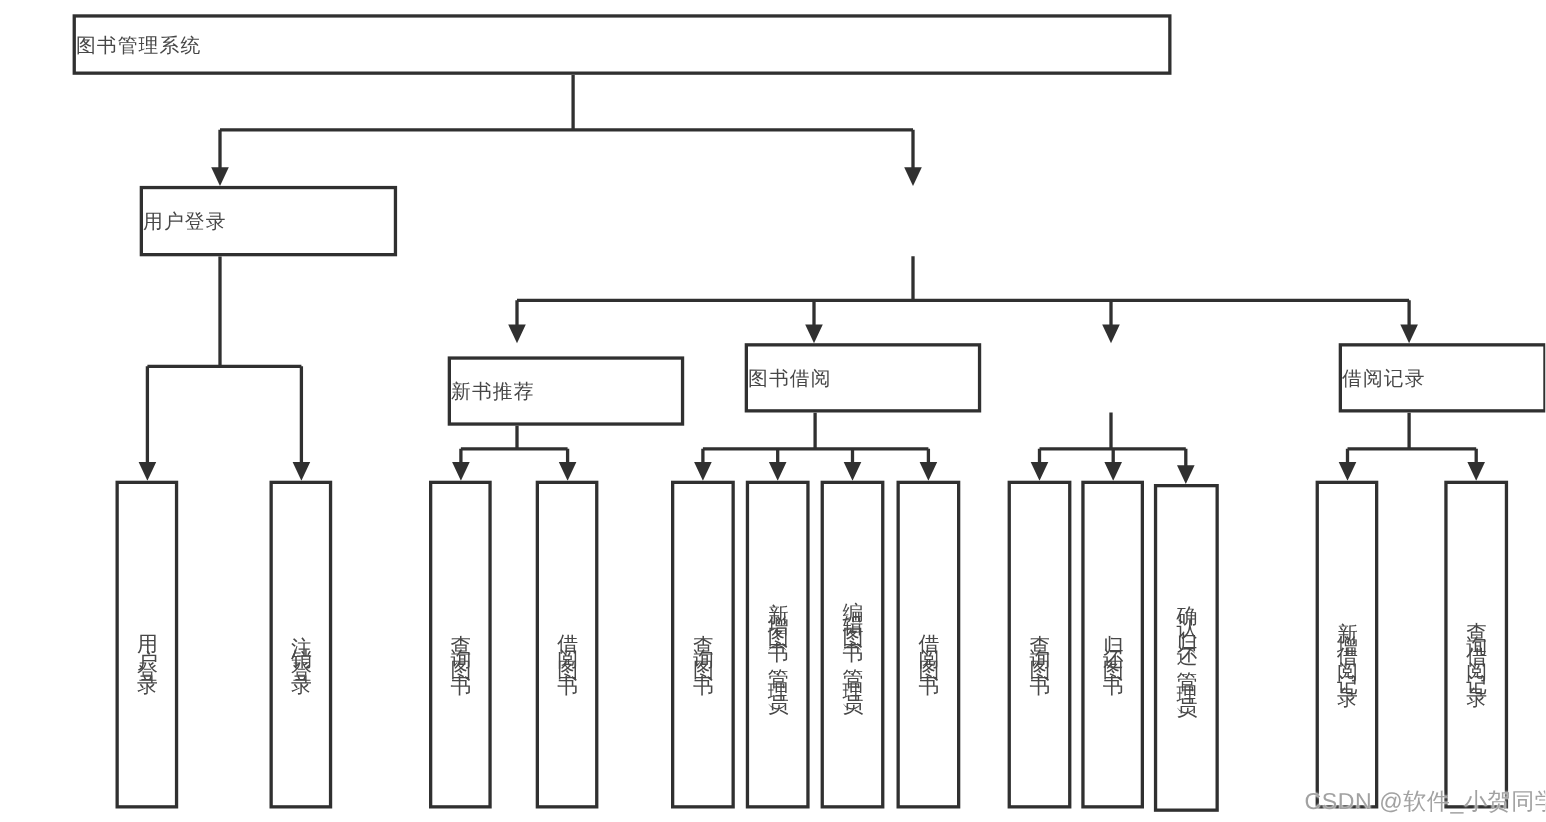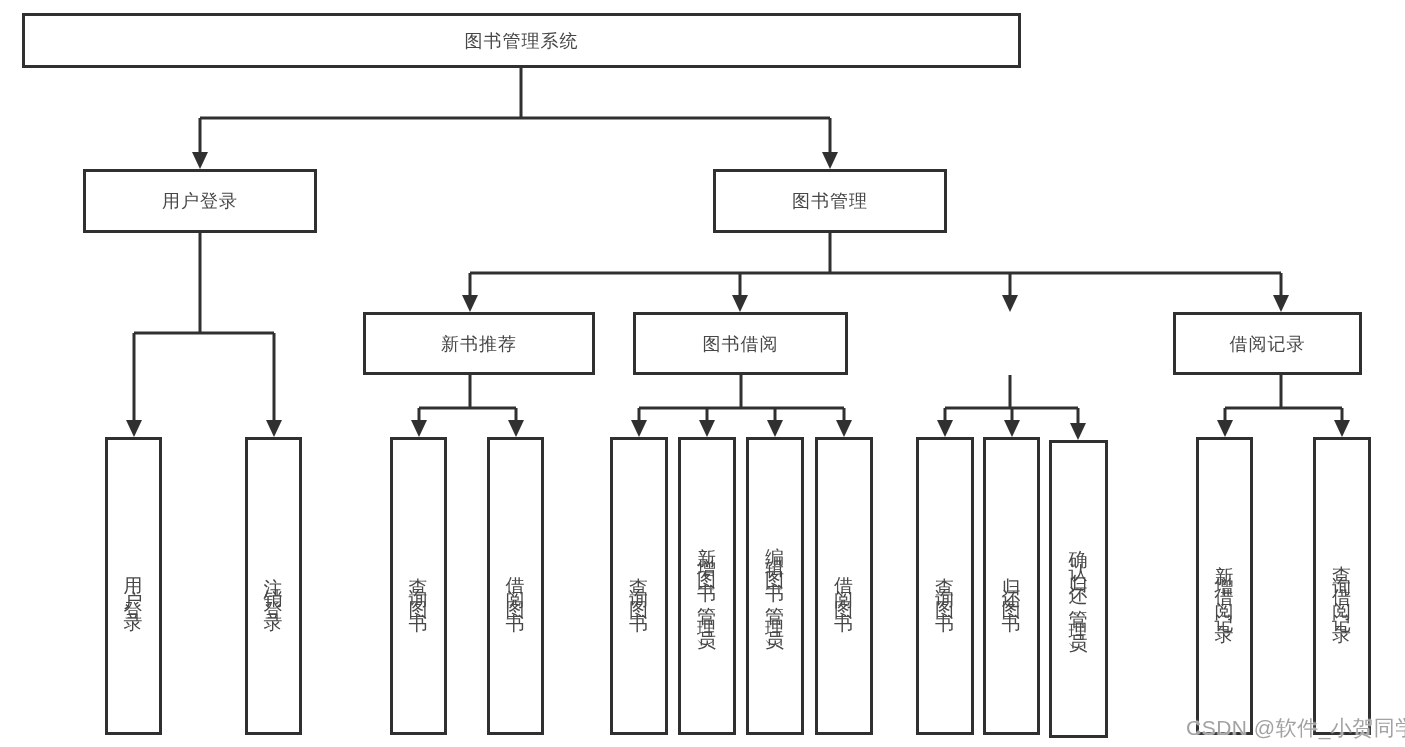--- a/index.html
+++ b/index.html
@@ -27,22 +27,22 @@
     top: 0;
     z-index: 0;
   }
   .hbox {
     position: absolute;
     box-sizing: border-box;
     border: 3px solid var(--line);
     background: #ffffff;
     display: flex;
     align-items: center;
-    justify-content: center;
     z-index: 1;
+    margin-left: 44px;
   }
   .hbox span {
     font-size: 18px;
     letter-spacing: 1px;
     color: var(--text);
     white-space: nowrap;
   }
   .leaf {
     position: absolute;
     box-sizing: border-box;
@@ -110,25 +110,22 @@
     </g>
   </svg>
 
   <div class="hbox" style="left:22px;top:13px;width:999px;height:55px">
     <span>图书管理系统</span>
   </div>
 
   <div class="hbox" style="left:83px;top:169px;width:234px;height:64px">
     <span>用户登录</span>
   </div>
-  <div class="hbox" style="left:713px;top:169px;width:234px;height:64px">
-    <span>图书管理</span>
-  </div>
 
-  <div class="hbox" style="left:363px;top:312px;width:232px;height:63px">
+  <div class="hbox" style="left:363px;top:324px;width:215px;height:63px">
     <span>新书推荐</span>
   </div>
   <div class="hbox" style="left:633px;top:312px;width:215px;height:63px">
     <span>图书借阅</span>
   </div>
   <div class="hbox" style="left:1173px;top:312px;width:189px;height:63px">
     <span>借阅记录</span>
   </div>
 
   <div class="leaf" style="left:105px;top:437px;width:57px;height:298px">

